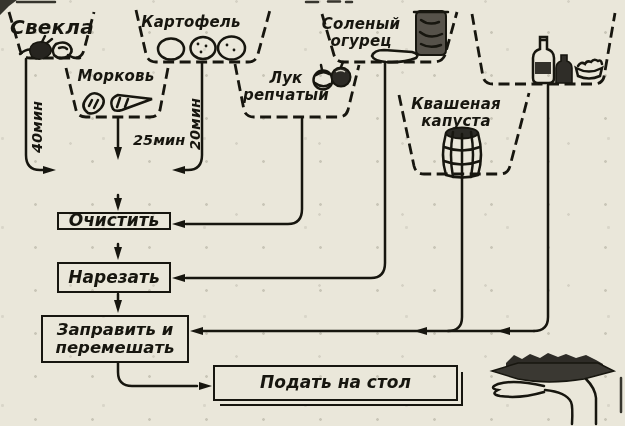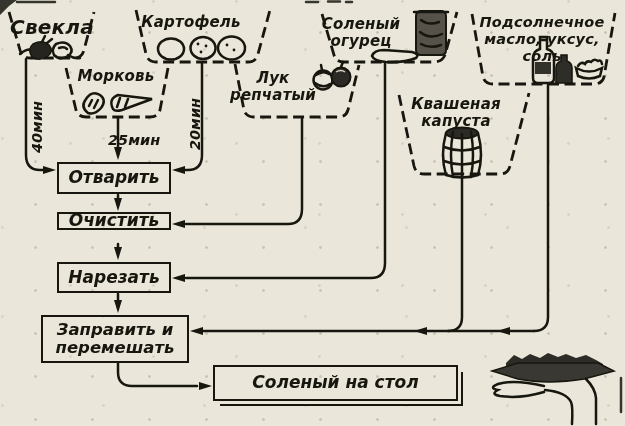--- a/index.html
+++ b/index.html
@@ -160,34 +160,30 @@
       <path d="M492,371 L518,363 L598,363 L614,371 L584,379 Q548,385 518,379 Z" fill="#3a3832" stroke="#17160f" stroke-width="1.5"></path>
       <path class="ink" stroke-width="2" d="M544,386 Q514,379 498,384 Q488,388 498,390 Q490,394 500,396 Q520,399 544,392"></path>
       <path class="ink" stroke-width="2.4" d="M545,390 Q566,392 571,402 Q573,406 572,424"></path>
       <path class="ink" stroke-width="2.4" d="M586,379 Q595,388 596,398 L596,424"></path>
     </g>
   </svg>
 
   <div class="flabel" style="left:10px;top:16px;width:84px;font-size:20px;">Свекла</div>
   <div class="flabel" style="left:128px;top:14px;width:126px;">Картофель</div>
   <div class="flabel" style="left:72px;top:68px;width:88px;">Морковь</div>
-  <div class="flabel" style="left:223px;top:70px;width:100px;">Лук
+  <div class="flabel" style="left:236px;top:70px;width:100px;">Лук
 репчатый</div>
   <div class="flabel" style="left:318px;top:16px;width:86px;">Соленый
 огурец</div>
-  <div class="flabel" style="left:472px;top:14px;width:140px;font-size:14.5px;">Подсолнечное
-масло, уксус,
-соль</div>
   <div class="flabel" style="left:400px;top:96px;width:112px;font-style:italic;">Квашеная
 капуста</div>
 
   <div class="time rot" style="left:37px;top:127px;">40мин</div>
-  <div class="time" style="left:108px;top:133px;">25мин</div>
+  <div class="time" style="left:133px;top:133px;">25мин</div>
   <div class="time rot" style="left:195px;top:124px;">20мин</div>
 
-  <div class="pbox" style="left:57px;top:162px;width:114px;height:32px;">Отварить</div>
   <div class="pbox" style="left:57px;top:212px;width:114px;height:18px;">Очистить</div>
   <div class="pbox" style="left:41px;top:315px;width:148px;height:48px;font-size:16.5px;">Заправить и
 перемешать</div>
   <div class="pbox" style="left:57px;top:262px;width:114px;height:31px;">Нарезать</div>
-  <div class="pbox shadowed" style="left:213px;top:365px;width:245px;height:36px;">Соленый на стол</div>
+  <div class="pbox shadowed" style="left:213px;top:365px;width:245px;height:36px;">Подать на стол</div>
 
 </div>
 
 </body></html>

